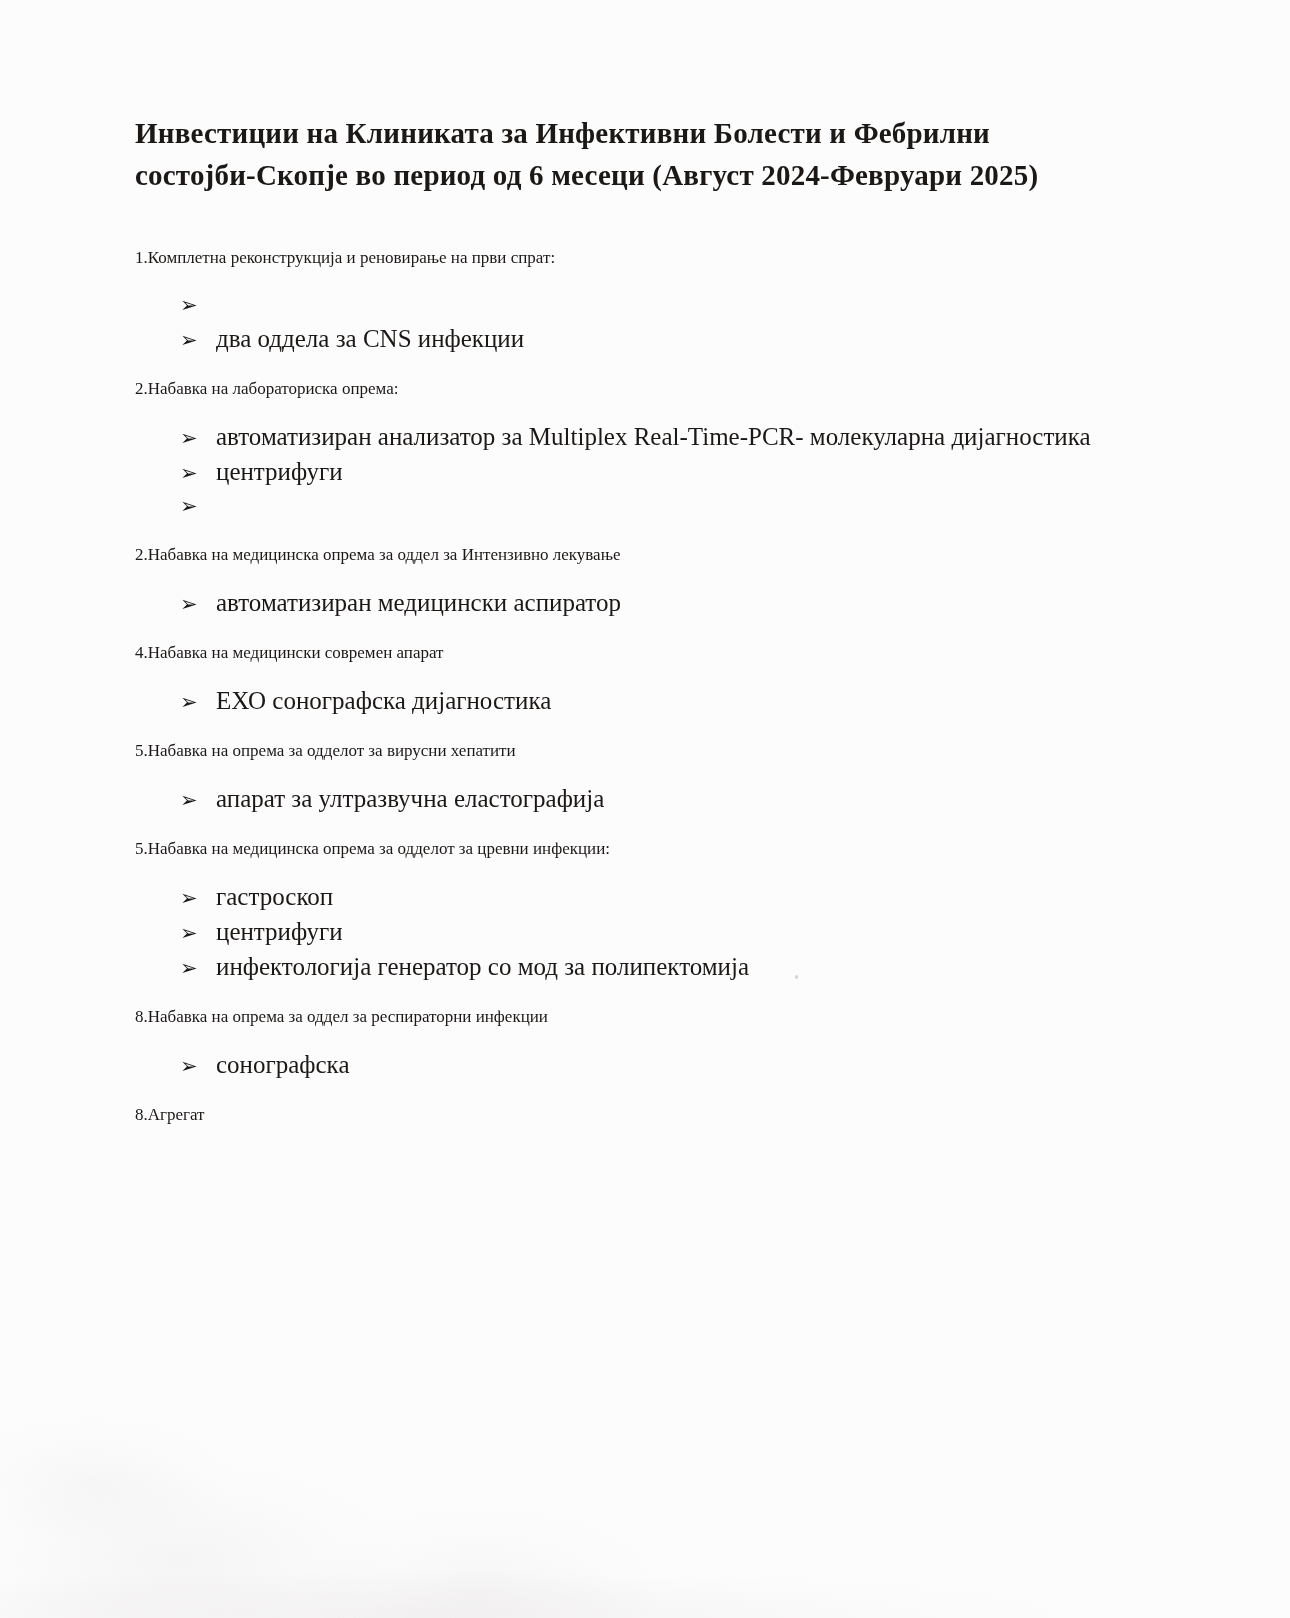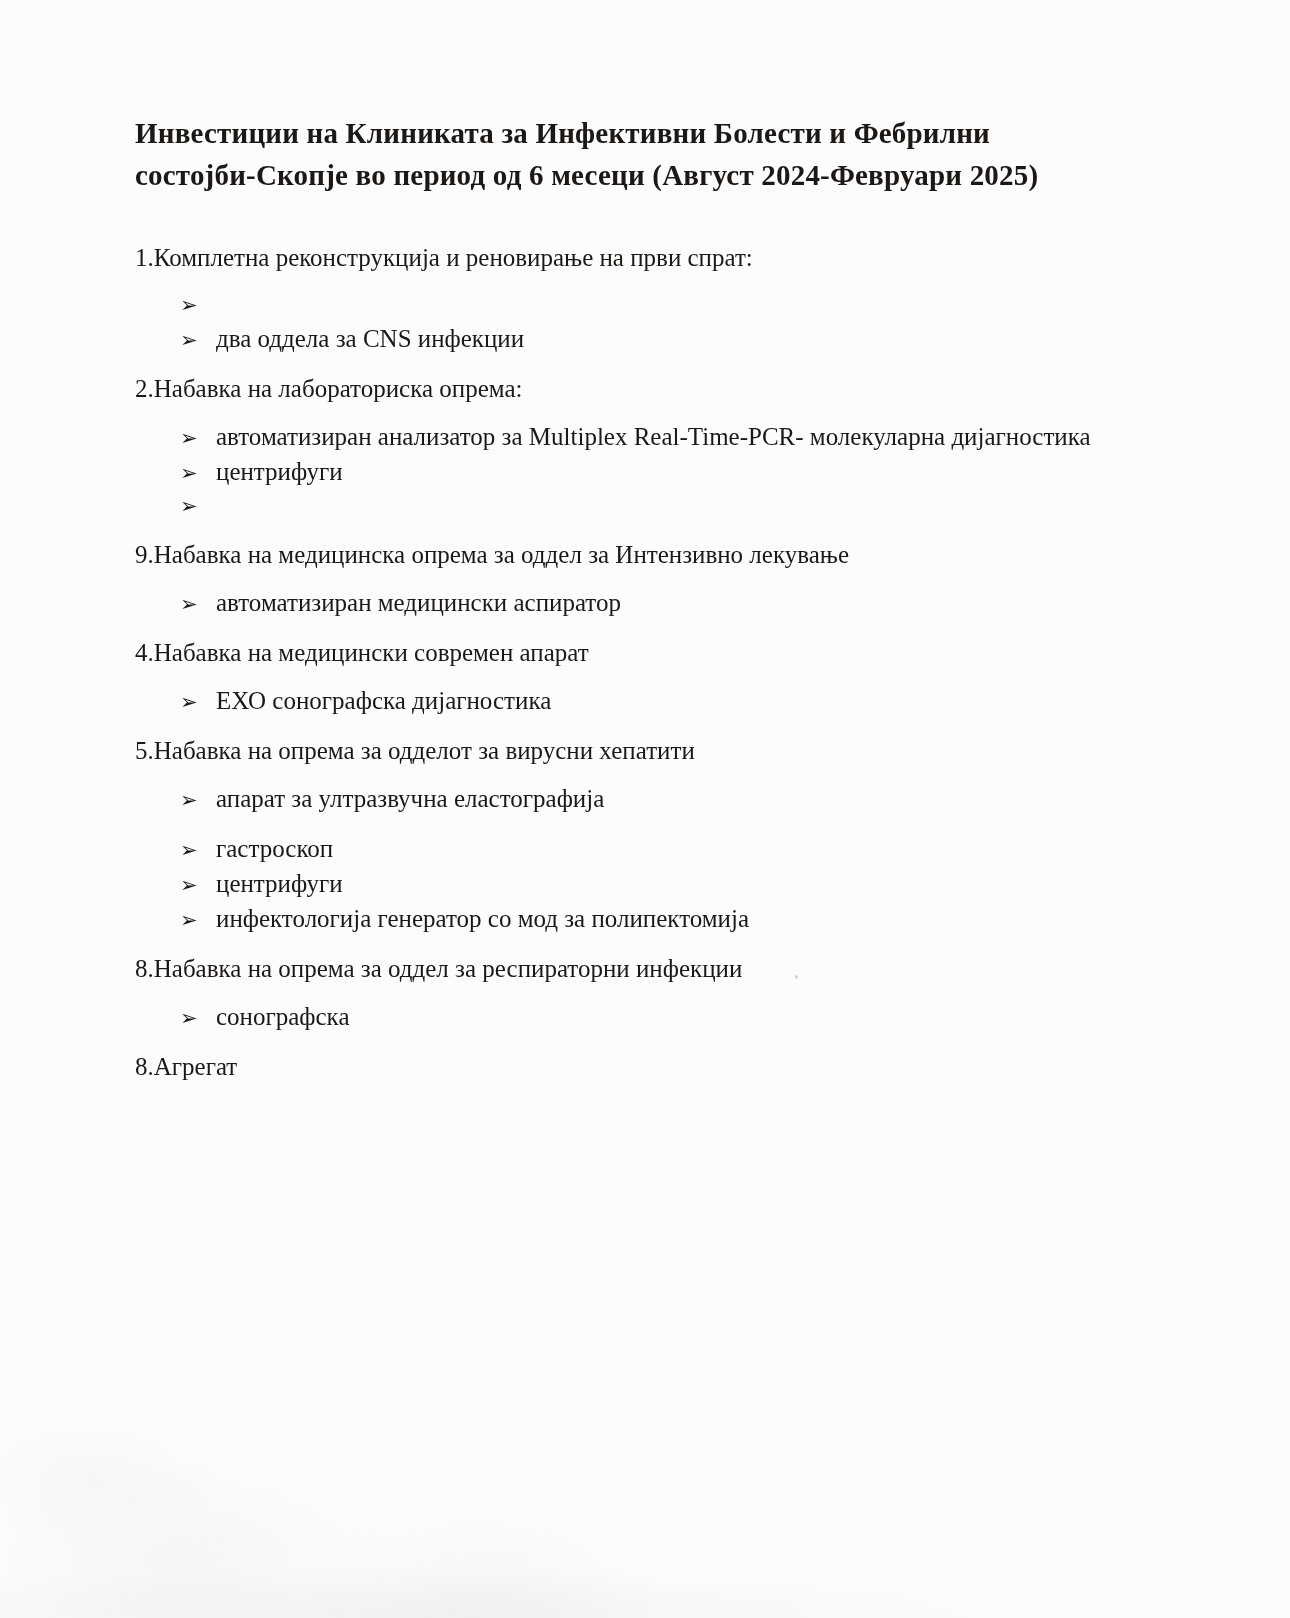--- a/index.html
+++ b/index.html
@@ -33,21 +33,21 @@
   h1.doc-title {
     font-size: 29px;
     font-weight: 700;
     line-height: 42px;
     margin: 0 0 45px 0;
     letter-spacing: 0.2px;
   }
   h1.doc-title .title-line { display: block; }
   .doc-section { margin: 0; }
   .section-heading {
-    font-size: 25px;
+    font-size: 17px;
     font-weight: 400;
     line-height: 33px;
     margin: 0 0 15px 0;
   }
   ul.bullet-list {
     list-style: none;
     margin: 0 0 15px 45px;
     padding: 0;
   }
   ul.bullet-list li {
@@ -108,21 +108,21 @@
     <span class="item-text">центрифуги</span>
   </li>
 
   <li>
     <span class="arrow-bullet">➢</span>
   </li>
 </ul>
         </div>
 
   <div class="doc-section">
-    <div class="section-heading">9.Набавка на медицинска опрема  за оддел за Интензивно лекување</div>
+    <div class="section-heading">2.Набавка на медицинска опрема  за оддел за Интензивно лекување</div>
   <ul class="bullet-list">
   <li>
     <span class="arrow-bullet">➢</span>
     <span class="item-text">автоматизиран медицински аспиратор</span>
   </li>
 </ul>
         </div>
 
   <div class="doc-section">
     <div class="section-heading">4.Набавка на медицински современ апарат</div>
@@ -138,20 +138,21 @@
     <div class="section-heading">5.Набавка на опрема за одделот за вирусни хепатити</div>
   <ul class="bullet-list">
   <li>
     <span class="arrow-bullet">➢</span>
     <span class="item-text">апарат за ултразвучна еластографија</span>
   </li>
 </ul>
         </div>
 
   <div class="doc-section">
+    <div class="section-heading">5.Набавка на медицинска опрема за одделот за цревни инфекции:</div>
   <ul class="bullet-list">
   <li>
     <span class="arrow-bullet">➢</span>
     <span class="item-text">гастроскоп</span>
   </li>
 
   <li>
     <span class="arrow-bullet">➢</span>
     <span class="item-text">центрифуги</span>
   </li>

